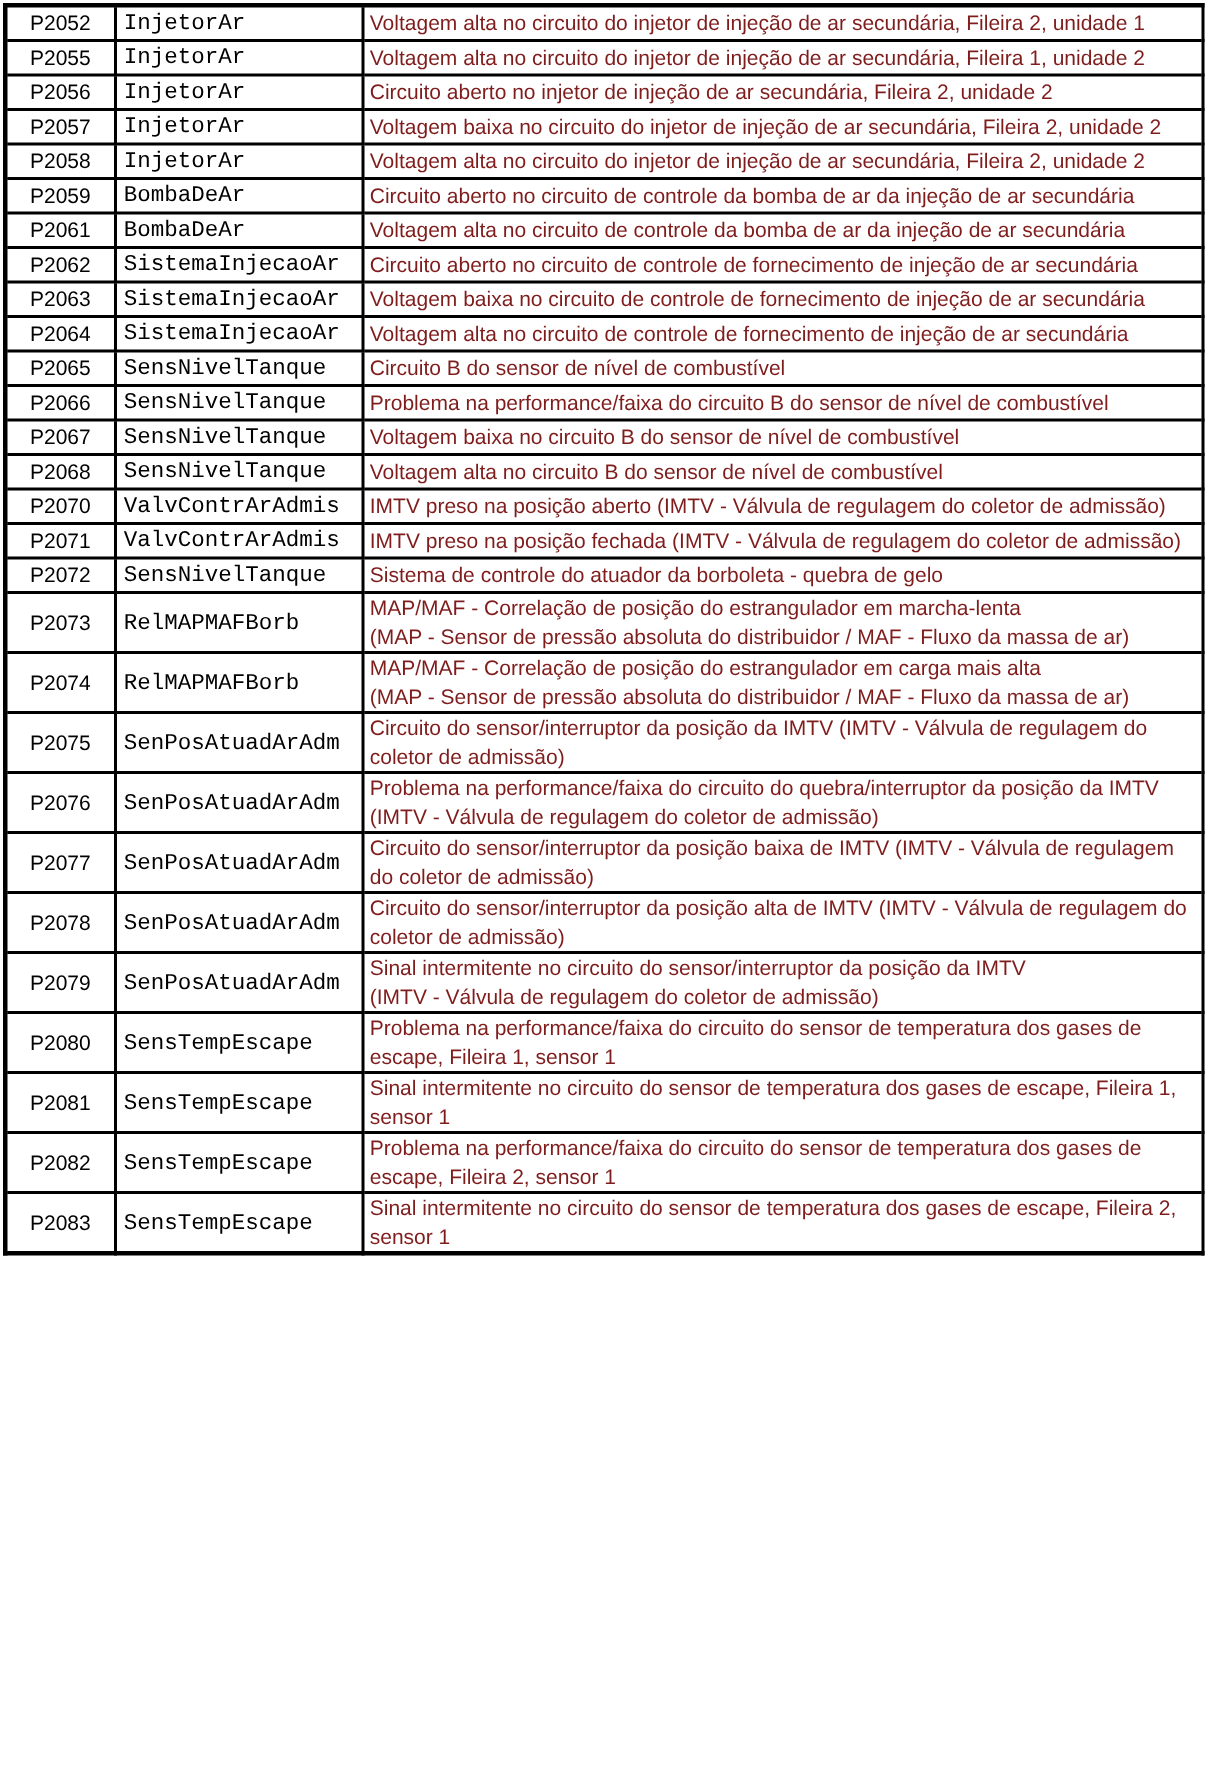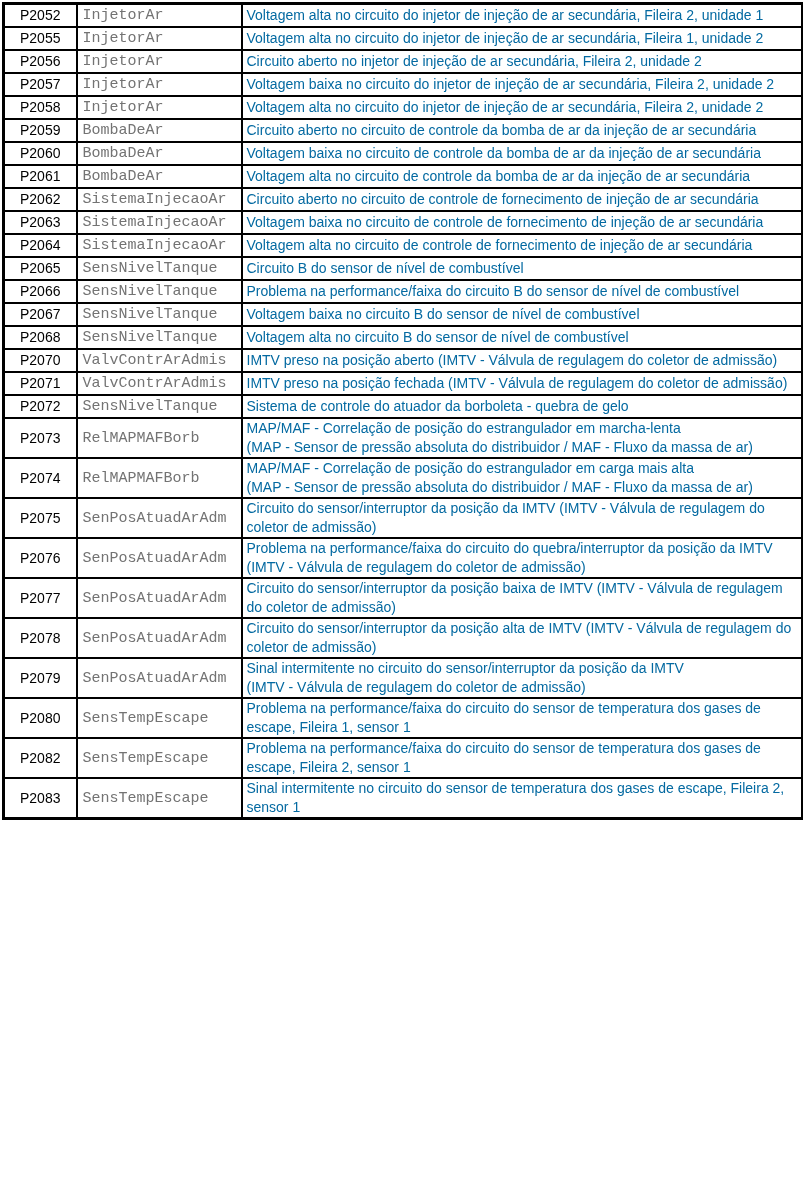--- a/index.html
+++ b/index.html
@@ -35,29 +35,29 @@
     font-size: 14px;
     line-height: 19px;
     color: #000000;
     text-align: center;
     padding: 1px 2px;
   }
   td.name {
     font-family: "Liberation Mono", "DejaVu Sans Mono", monospace;
     font-size: 15px;
     line-height: 19px;
-    color: #737373;
+    color: #000000;
     padding: 1px 2px 1px 5px;
     white-space: nowrap;
   }
   td.desc {
     font-family: "Liberation Sans", sans-serif;
     font-size: 14px;
     line-height: 19px;
-    color: #0369a1;
+    color: #7f1d1d;
     padding: 0 2px 0 4px;
     white-space: pre-line;
   }
 </style>
 </head>
 <body>
 
 <div class="page">
   <table class="dtc">
     <colgroup>
@@ -97,25 +97,20 @@
     <td class="name">InjetorAr</td>
     <td class="desc">Voltagem alta no circuito do injetor de injeção de ar secundária, Fileira 2, unidade 2</td>
   </tr>
 
   <tr>
     <td class="code">P2059</td>
     <td class="name">BombaDeAr</td>
     <td class="desc">Circuito aberto no circuito de controle da bomba de ar da injeção de ar secundária</td>
   </tr>
 
-  <tr>
-    <td class="code">P2060</td>
-    <td class="name">BombaDeAr</td>
-    <td class="desc">Voltagem baixa no circuito de controle da bomba de ar da injeção de ar secundária</td>
-  </tr>
 
   <tr>
     <td class="code">P2061</td>
     <td class="name">BombaDeAr</td>
     <td class="desc">Voltagem alta no circuito de controle da bomba de ar da injeção de ar secundária</td>
   </tr>
 
   <tr>
     <td class="code">P2062</td>
     <td class="name">SistemaInjecaoAr</td>
@@ -221,20 +216,25 @@
     <td class="desc">Sinal intermitente no circuito do sensor/interruptor da posição da IMTV
 (IMTV - Válvula de regulagem do coletor de admissão)</td>
   </tr>
 
   <tr>
     <td class="code">P2080</td>
     <td class="name">SensTempEscape</td>
     <td class="desc">Problema na performance/faixa do circuito do sensor de temperatura dos gases de escape, Fileira 1, sensor 1</td>
   </tr>
 
+  <tr>
+    <td class="code">P2081</td>
+    <td class="name">SensTempEscape</td>
+    <td class="desc">Sinal intermitente no circuito do sensor de temperatura dos gases de escape, Fileira 1, sensor 1</td>
+  </tr>
 
   <tr>
     <td class="code">P2082</td>
     <td class="name">SensTempEscape</td>
     <td class="desc">Problema na performance/faixa do circuito do sensor de temperatura dos gases de escape, Fileira 2, sensor 1</td>
   </tr>
 
   <tr>
     <td class="code">P2083</td>
     <td class="name">SensTempEscape</td>

